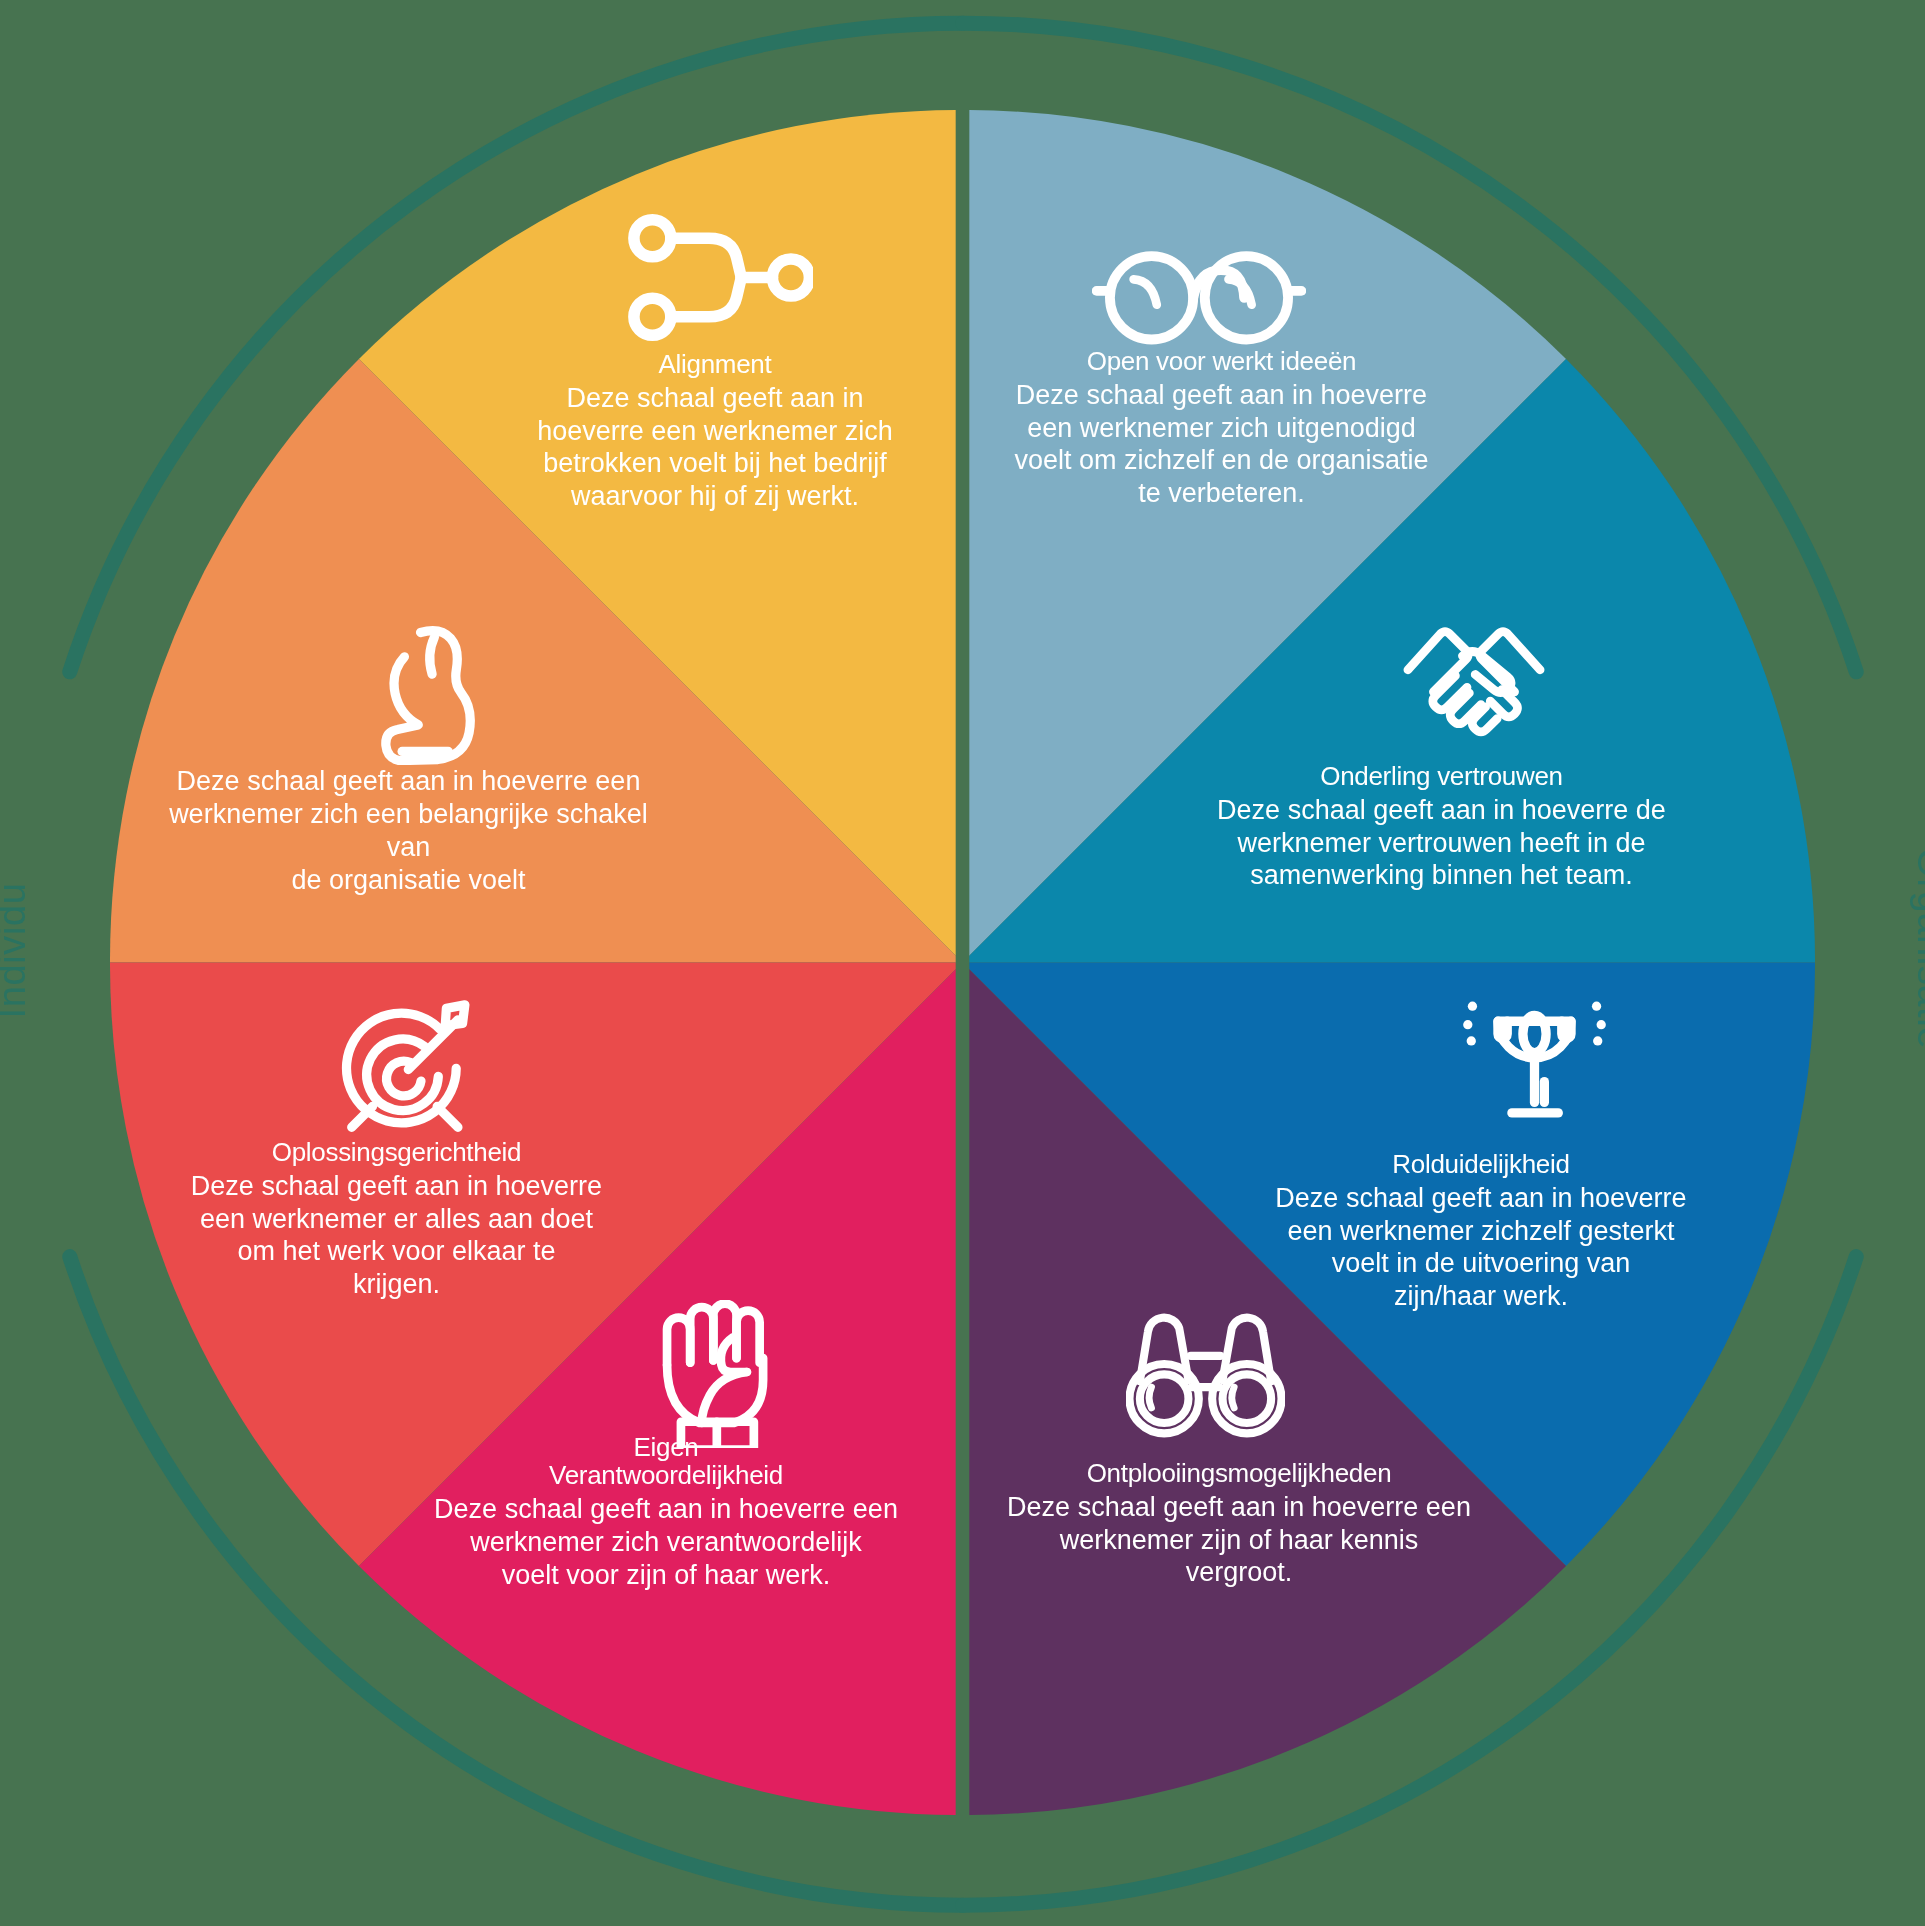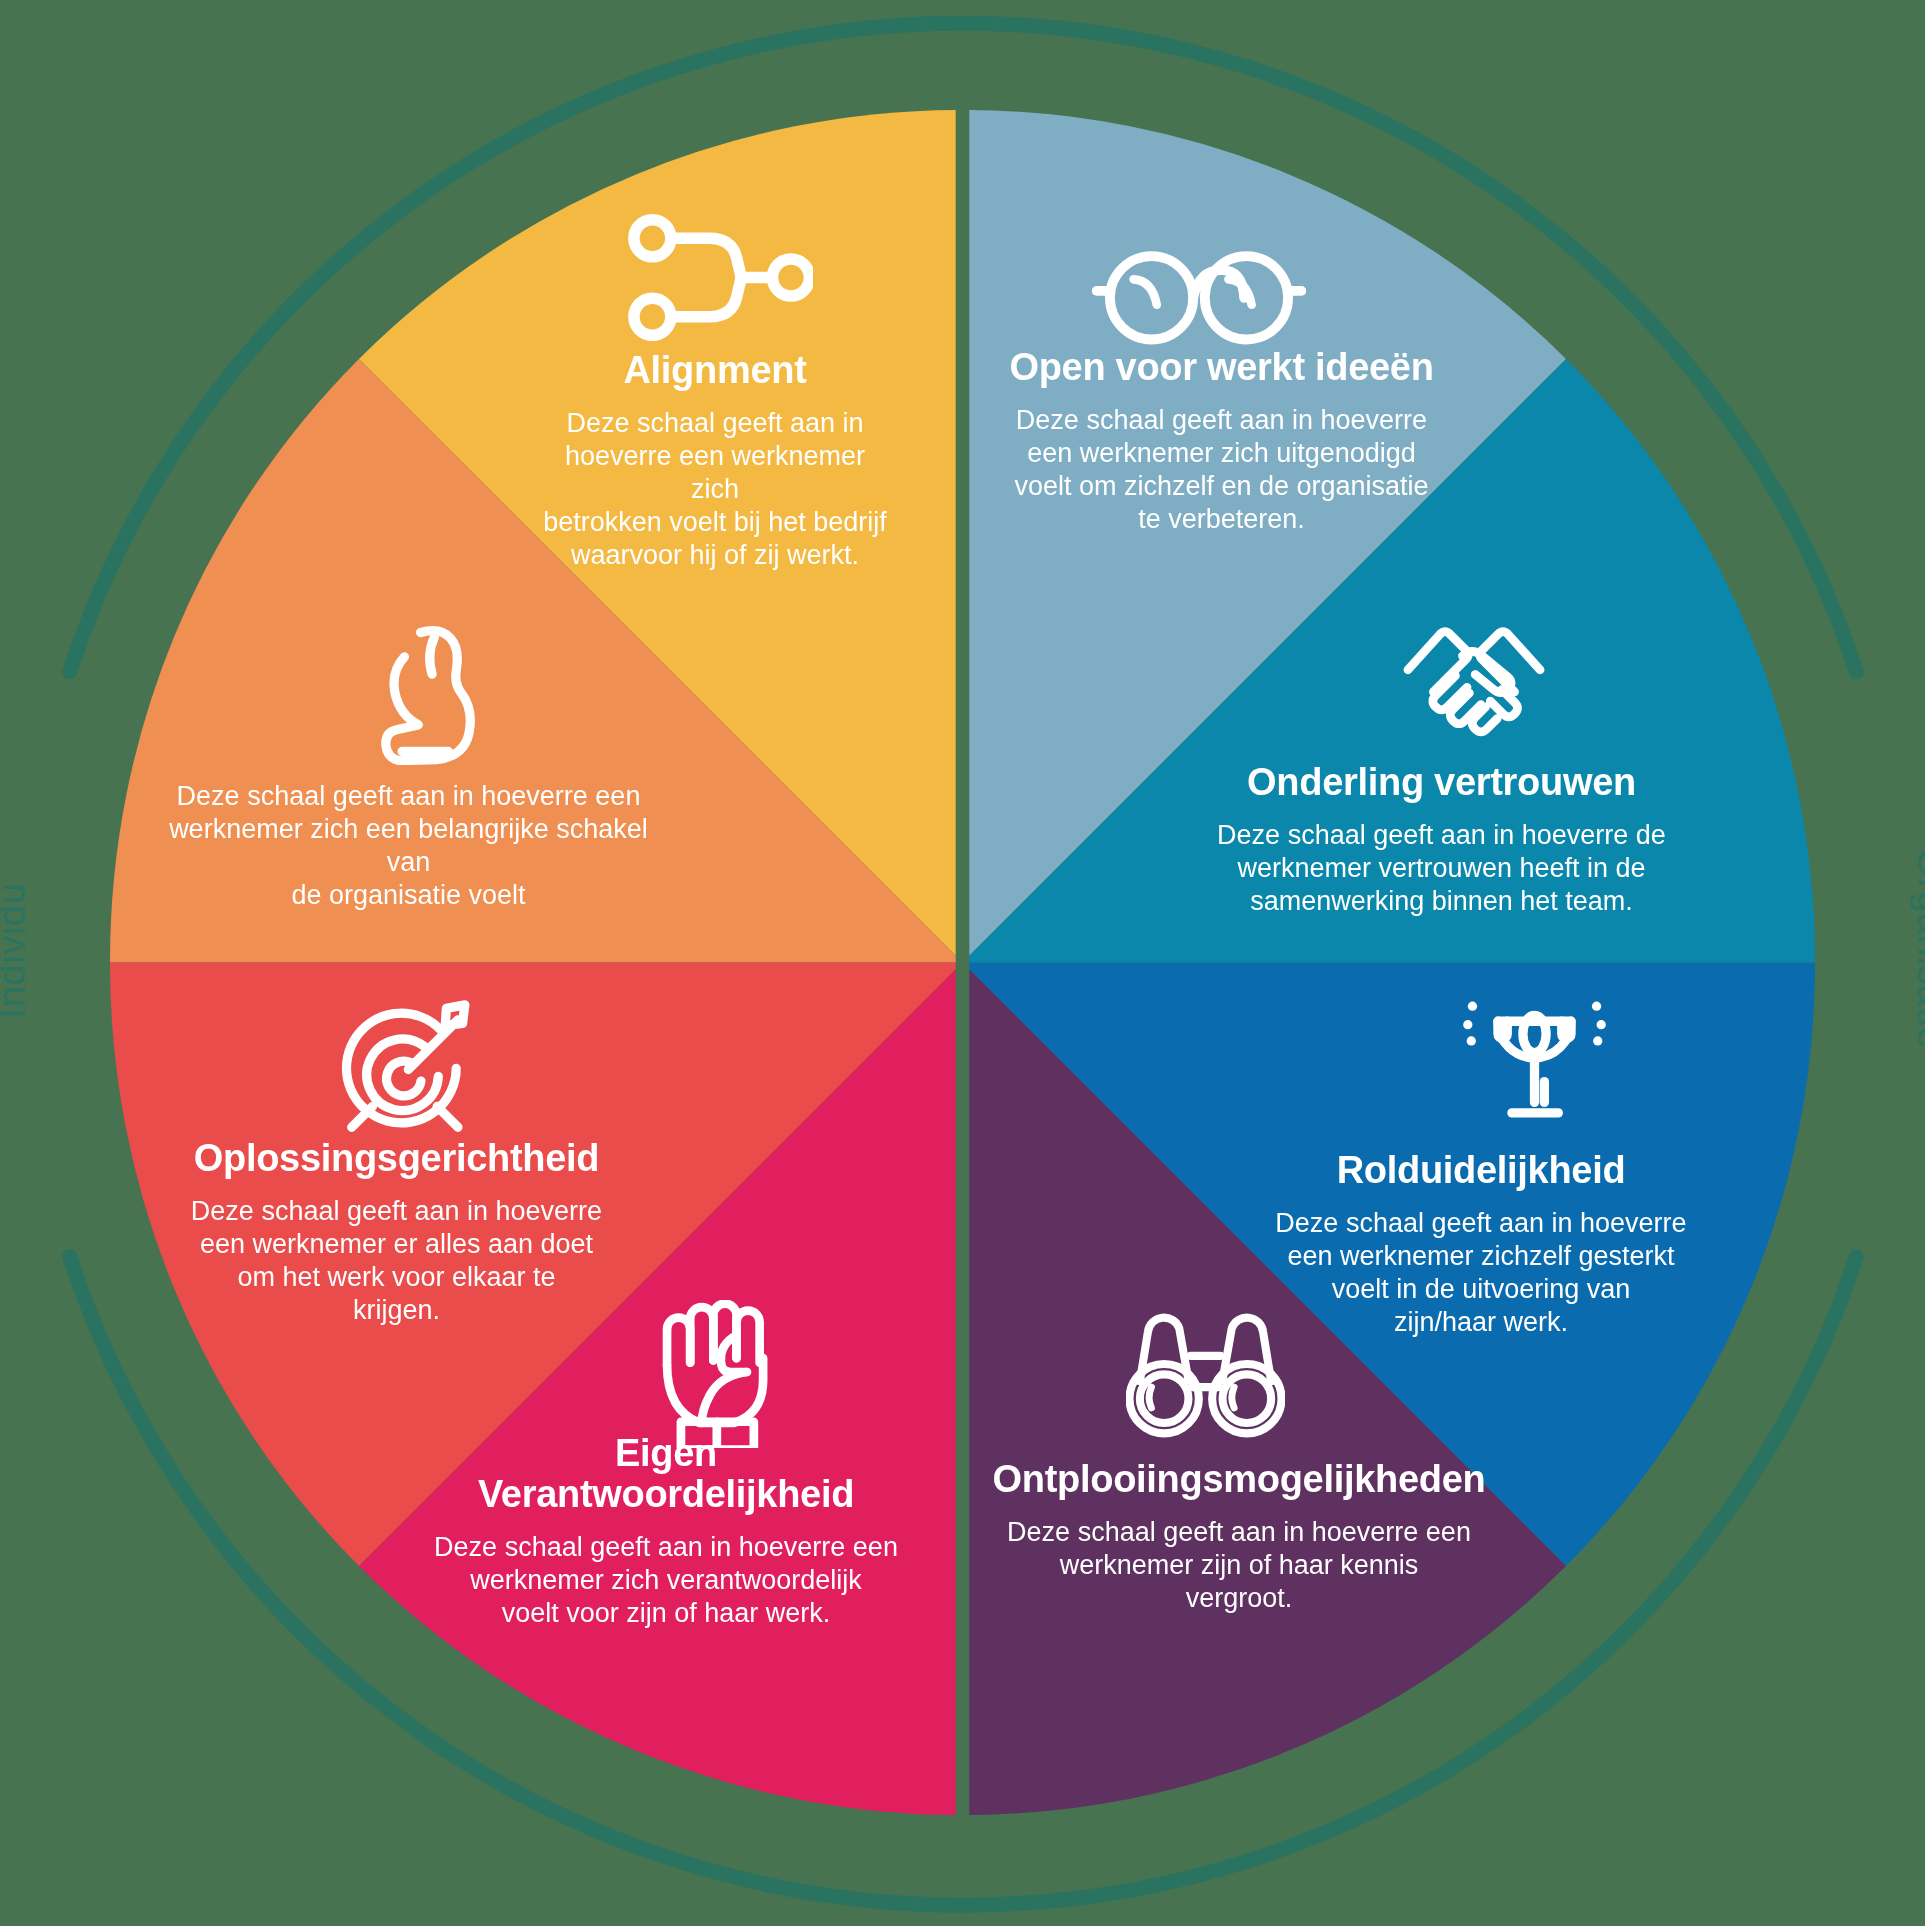--- a/index.html
+++ b/index.html
@@ -21,30 +21,30 @@
 
   
   .seg-text{
     position:absolute;
     color:#ffffff;
     text-align:center;
     line-height:1.08;
     z-index:5;
   }
   .seg-title{
-    font-weight:bold;
-    font-size:38px;
+    font-weight:normal;
+    font-size:26px;
     letter-spacing:-0.3px;
     margin:0 0 3.5px 0;
     white-space:pre-line;
   }
   .seg-desc{
     font-size:27px;
     font-weight:400;
-    margin:16px;
+    margin:1px;
     line-height:1.22;
     white-space:pre-line;
   }
 
   
   #t-alignment{ left:524px; top:350px;  width:382px; }
   #t-open     { left:984px;top:347px;  width:475px; }
   #t-zelf     { left:148px; top:764px; width:521px; }
   #t-onderling{ left:1181px;top:762px; width:521px; }
   #t-oplos    { left:168px; top:1138px; width:457px; }

